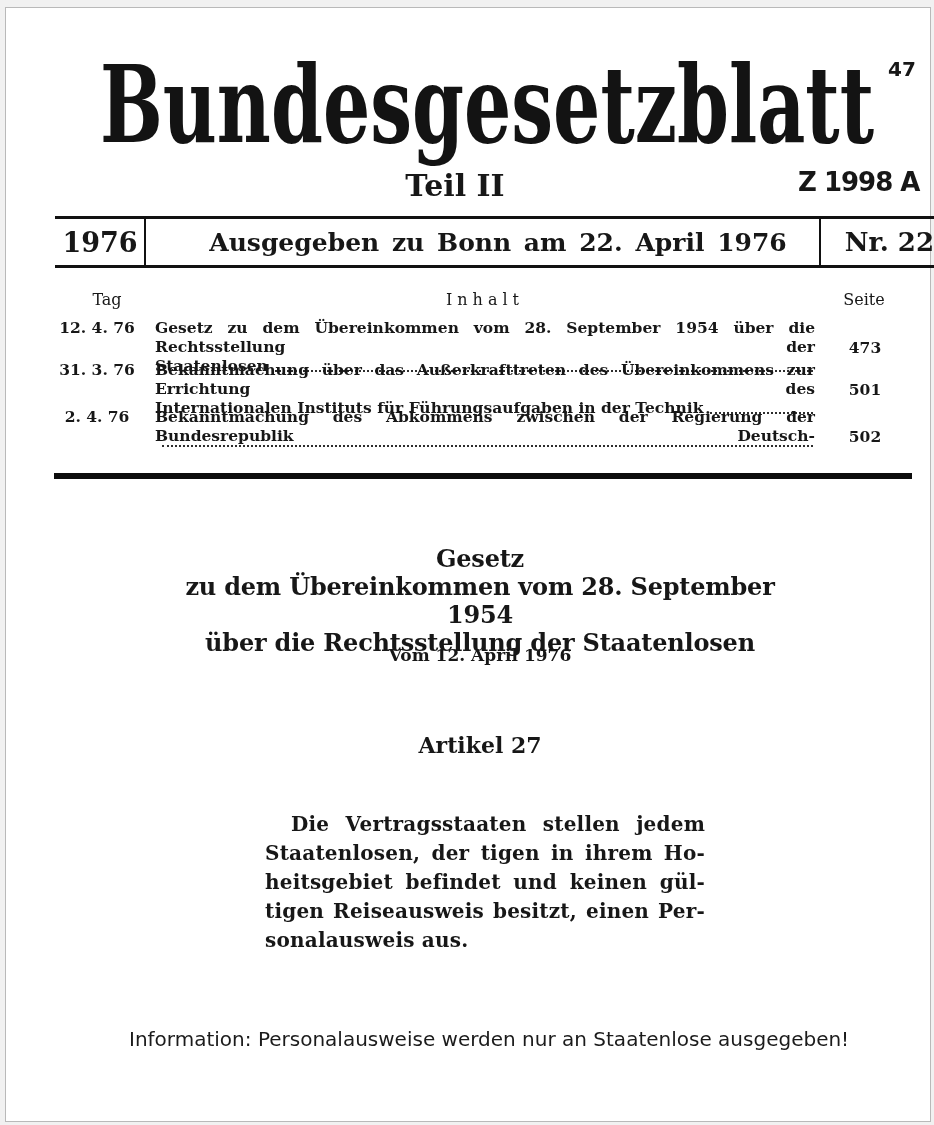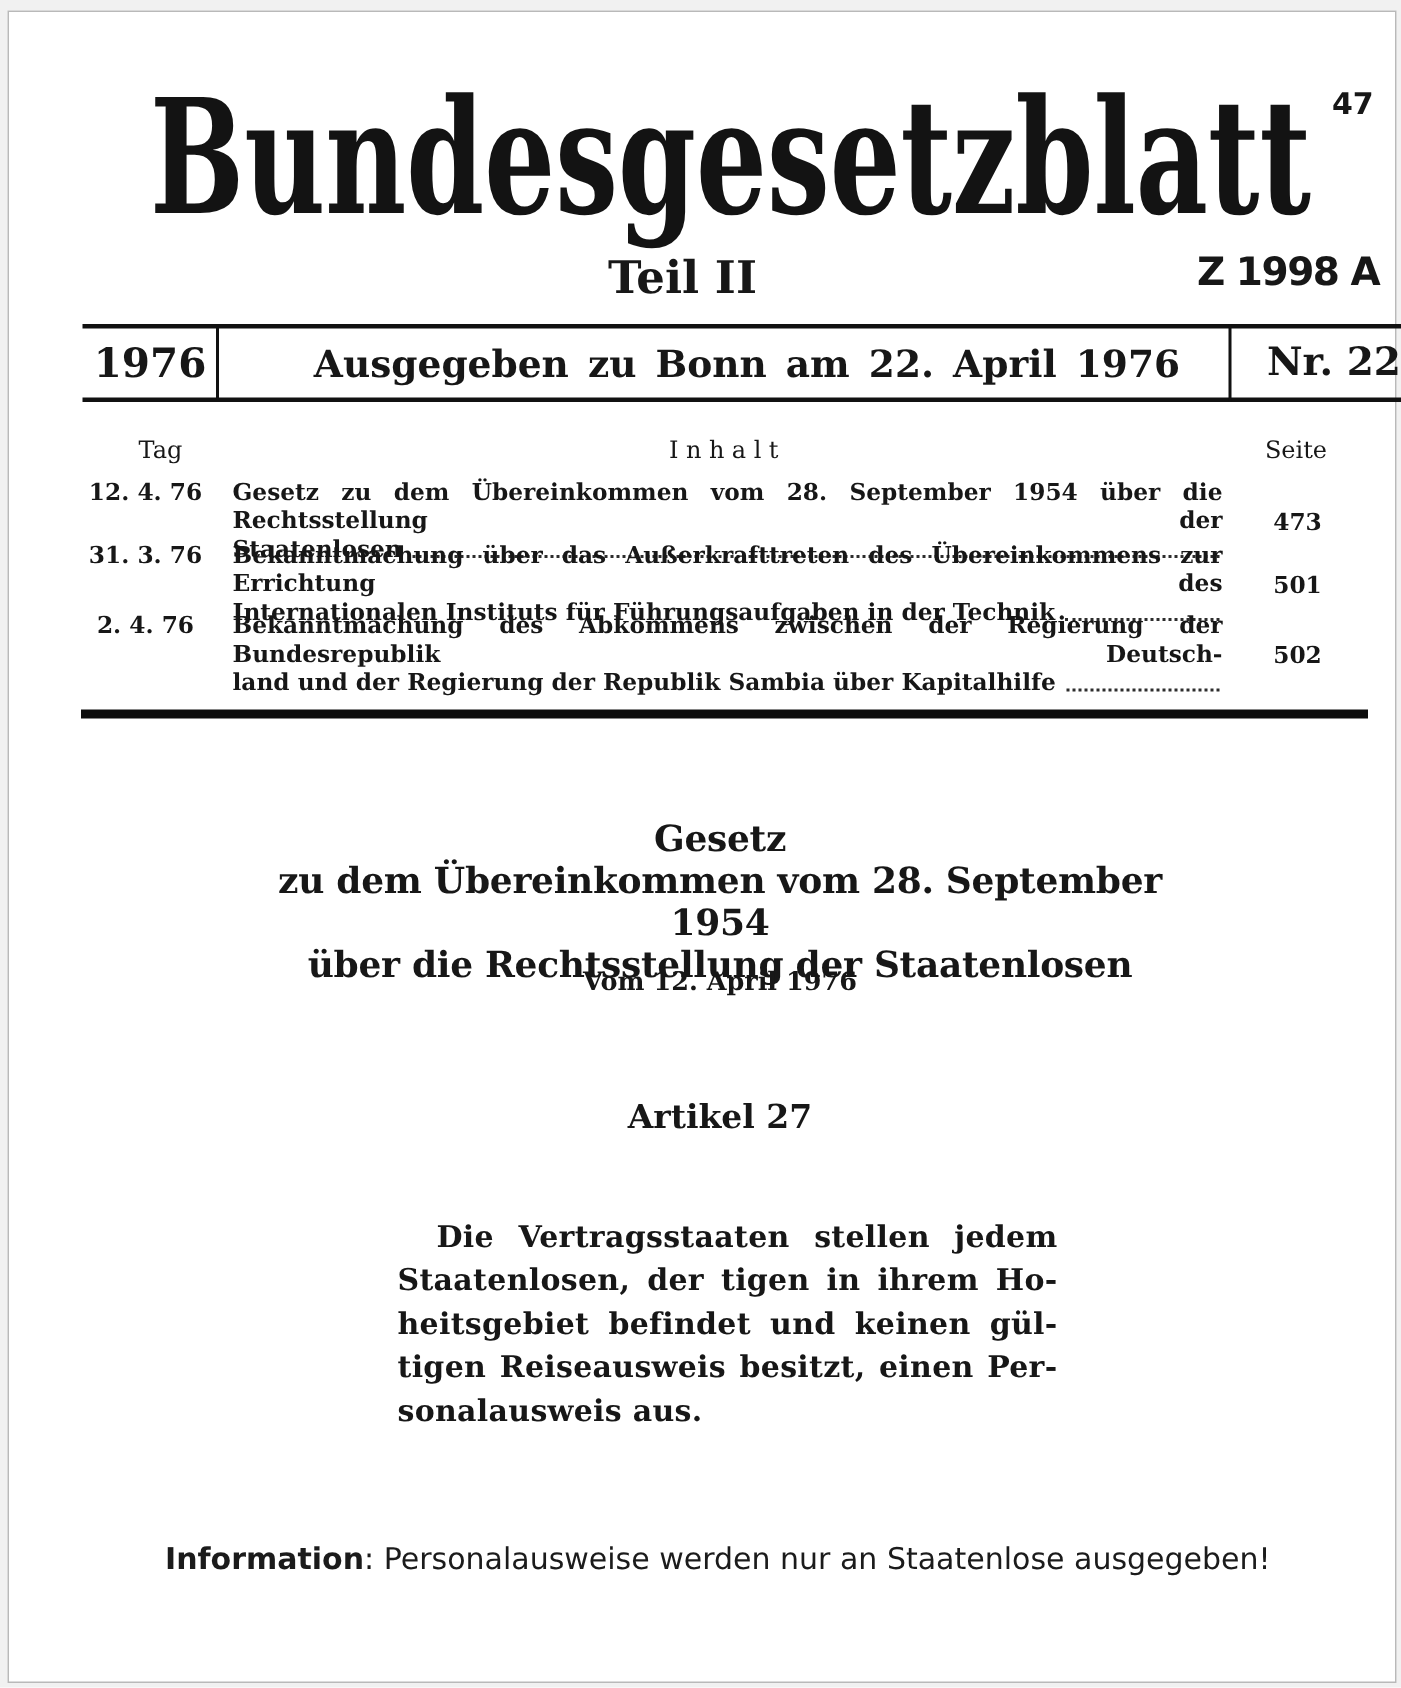--- a/index.html
+++ b/index.html
@@ -61,21 +61,21 @@
   
   .art-head{left:260px;top:732px;width:440px;text-align:center;font-weight:bold;font-size:22px;}
   .art-sub{left:260px;top:772px;width:440px;text-align:center;font-weight:bold;font-size:22px;}
   .art-body{left:265px;top:810px;width:440px;font-weight:bold;font-size:20px;line-height:29px;letter-spacing:0.2px;}
   .art-line{text-align:justify;text-align-last:justify;}
   .art-line.first{padding-left:26px;}
   .art-line.last{text-align:left;text-align-last:left;}
 
   
   .note{left:110px;top:1027px;width:780px;font-family:"DejaVu Sans", sans-serif;font-size:20px;color:#1b1b1b;}
-  .note b{font-weight:bold;}
+  .note b{font-weight:normal;margin-left:19px;}
 </style>
 </head>
 <body>
 
 <div class="screen">
   <div class="page"></div>
 
   <svg class="masthead-svg" viewBox="0 0 800 120">
     <text x="2" y="94" font-size="106" textLength="774" lengthAdjust="spacingAndGlyphs">Bundesgesetzblatt</text>
   </svg>
@@ -112,21 +112,20 @@
       <span class="t">Internationalen Instituts für Führungsaufgaben in der Technik</span>
       <span class="leader"></span>
     </div>
   </div>
   <div class="abs toc-page r2p">501</div>
 
   <div class="abs toc-date r3">2. 4. 76</div>
   <div class="abs toc-body r3">
     <div class="toc-line">Bekanntmachung des Abkommens zwischen der Regierung der Bundesrepublik Deutsch-</div>
     <div class="toc-line2">
-      <span class="t">land und der Regierung der Republik Sambia über Kapitalhilfe</span>
       <span class="leader"></span>
     </div>
   </div>
   <div class="abs toc-page r3p">502</div>
 
   <div class="abs thick-rule"></div>
 
   <div class="abs law-head">
     <div>Gesetz</div>
     <div>zu dem Übereinkommen vom 28. September 1954</div>

